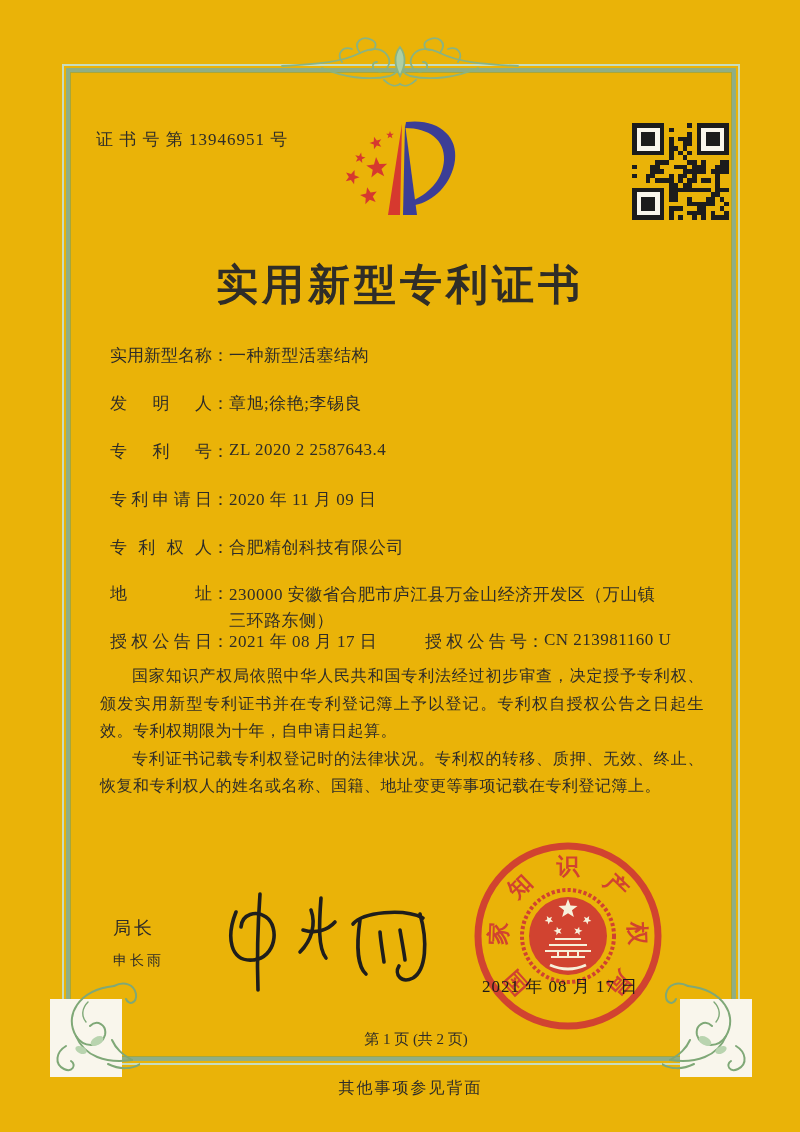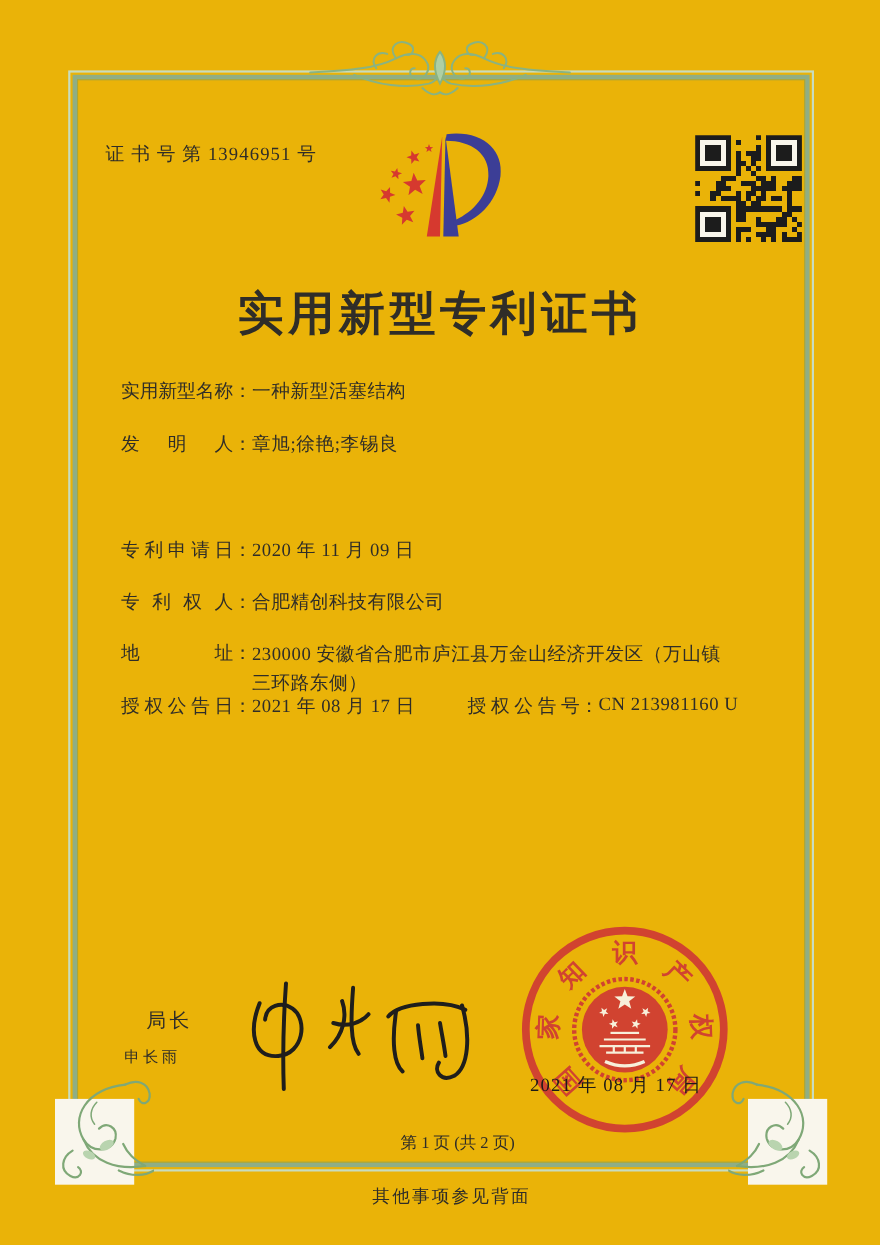--- a/index.html
+++ b/index.html
@@ -47,21 +47,21 @@
   .colon{ display:inline-block; vertical-align:top; }
   .fvalue{ display:inline-block; vertical-align:top; letter-spacing:.5px; }
   .fvalue.wrap{ white-space:pre-line; width:478px; line-height:26px; }
   .grant2{ position:absolute; left:315px; top:0; white-space:nowrap; }
   
   .paras{ position:absolute; left:100px; top:662px; width:604px;
           font-size:16px; line-height:27.5px; letter-spacing:.5px; text-align:justify; }
   .paras p{ margin:0; text-indent:2em; }
   
   .sign-title{ position:absolute; left:113px; top:916px; font-size:18px; letter-spacing:3px;
-               font-family:"Liberation Sans","DejaVu Sans",sans-serif;margin-left:20px; }
+               font-family:"Liberation Sans","DejaVu Sans",sans-serif; }
   .sign-name{ position:absolute; left:113px; top:952px; font-size:14px; letter-spacing:3px;
               font-family:"Liberation Sans","DejaVu Sans",sans-serif; }
   .signature{ position:absolute; left:208px; top:882px; width:238px; height:112px; }
   .seal{ position:absolute; left:468px; top:838px; width:200px; height:200px; opacity:.92; }
   .seal-date{ position:absolute; left:470px; top:975px; width:180px; text-align:center;
               font-size:17px; letter-spacing:1px; color:#1d1b18; }
   
   .page-num{ position:absolute; left:0; right:0; top:1030px; text-align:center; font-size:15px;padding-left:32px; }
   .back-note{ position:absolute; left:0; right:0; top:1078px; text-align:center; font-size:16px; letter-spacing:2px;padding-left:21px; }
 </style>
@@ -271,37 +271,44 @@
     </svg>
 
   <div class="title">实用新型专利证书</div>
 
   <div class="row" style="top:392px">
     <span class="flabel">发明人</span><span class="colon">：</span><span class="fvalue">章旭;徐艳;李锡良</span>
   </div>
   <div class="row" style="top:344px">
     <span class="flabel">实用新型名称</span><span class="colon">：</span><span class="fvalue">一种新型活塞结构</span>
   </div>
+  <div class="row" style="top:440px">
+    <span class="flabel">专利号</span><span class="colon">：</span><span class="fvalue">ZL 2020 2 2587643.4</span>
+  </div>
   <div class="row" style="top:488px">
     <span class="flabel">专利申请日</span><span class="colon">：</span><span class="fvalue">2020 年 11 月 09 日</span>
   </div>
   <div class="row" style="top:536px">
     <span class="flabel">专利权人</span><span class="colon">：</span><span class="fvalue">合肥精创科技有限公司</span>
   </div>
   <div class="row" style="top:582px">
     <span class="flabel">地址</span><span class="colon">：</span><span class="fvalue wrap">230000 安徽省合肥市庐江县万金山经济开发区（万山镇
 三环路东侧）</span>
   </div>
   <div class="row" style="top:630px">
     <span class="flabel">授权公告日</span><span class="colon">：</span><span class="fvalue">2021 年 08 月 17 日</span>
     <span class="grant2">
       <span class="flabel">授权公告号</span><span class="colon">：</span><span class="fvalue">CN 213981160 U</span>
     </span>
   </div>
 
+  <div class="paras">
+    <p>国家知识产权局依照中华人民共和国专利法经过初步审查，决定授予专利权、颁发实用新型专利证书并在专利登记簿上予以登记。专利权自授权公告之日起生效。专利权期限为十年，自申请日起算。</p>
+    <p>专利证书记载专利权登记时的法律状况。专利权的转移、质押、无效、终止、恢复和专利权人的姓名或名称、国籍、地址变更等事项记载在专利登记簿上。</p>
+  </div>
 
   <div class="sign-title">局长</div>
   <div class="sign-name">申长雨</div>
 
   <svg class="signature" viewBox="0 0 238 112">
     <g stroke="#1f1e1c" stroke-width="3.6" fill="none" stroke-linecap="round" stroke-linejoin="round">
       <path d="M 28 30 C 18 55, 22 80, 45 78 C 68 76, 72 45, 58 35 C 48 28, 34 32, 33 45"></path>
       <path d="M 52 12 C 50 40, 49 80, 50 108"></path>
       <path d="M 103 28 C 108 42, 104 58, 92 70"></path>
       <path d="M 95 48 C 108 52, 120 48, 127 40"></path>

